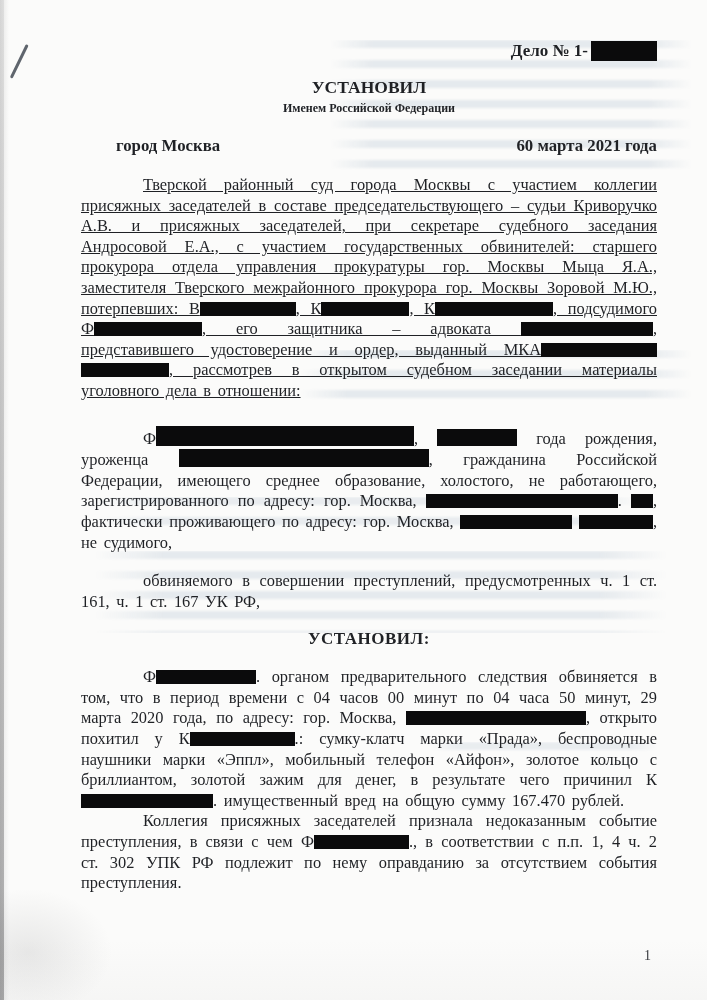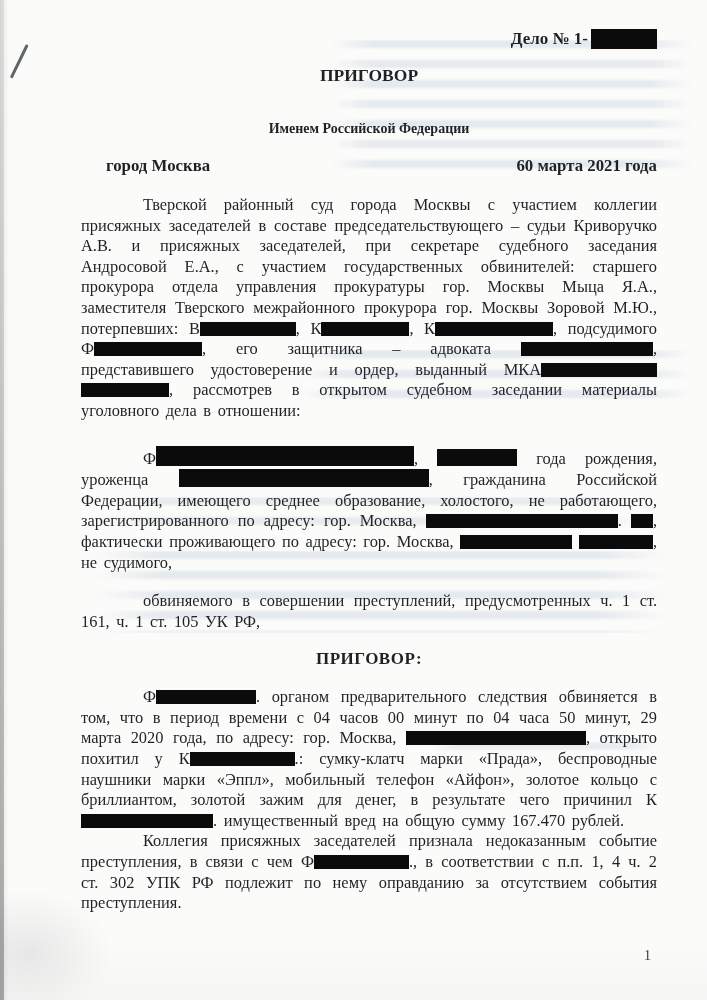--- a/index.html
+++ b/index.html
@@ -35,43 +35,43 @@
     background:repeating-linear-gradient(180deg, rgba(108,138,168,.30) 0 8px, rgba(108,138,168,0) 8px 20px);
     -webkit-mask-image:linear-gradient(90deg,transparent,#000 12%,#000 88%,transparent);
             mask-image:linear-gradient(90deg,transparent,#000 12%,#000 88%,transparent);
   }
   .g1{left:330px;top:40px;width:362px;height:138px;}
   .g2{left:300px;top:350px;width:392px;height:52px;}
   .g3{left:95px;top:497px;width:548px;height:34px;opacity:.42;}
   .g4{left:95px;top:551px;width:572px;height:82px;opacity:.5;}
   .g5{left:430px;top:742px;width:228px;height:20px;opacity:.4;}
 
-  .content{position:relative;padding:28px 50px 0 81px;}
+  .content{position:relative;padding:40px 50px 0 81px;}
 
   .case-line{
     display:flex;justify-content:flex-end;align-items:center;gap:3px;
     font-weight:bold;font-size:17px;line-height:22px;
   }
   .case-line .redact{height:20px;vertical-align:middle;}
 
   .title-block{margin-top:15px;text-align:center;font-weight:bold;}
   .doc-title{font-size:17.5px;line-height:21px;}
-  .doc-subtitle{font-size:14px;line-height:21px;margin-top:32px;}
+  .doc-subtitle{font-size:12px;line-height:21px;}
 
   .city-date{
     margin-top:16px;display:flex;justify-content:space-between;
     font-weight:bold;font-size:16.8px;line-height:21px;
   }
-  .city-date .city{margin-left:25px;}
+  .city-date .city{margin-left:35px;}
 
   .para{
     margin:0;text-align:justify;text-indent:62px;
     font-size:16.4px;line-height:20.6px;word-spacing:2.5px;
   }
-  p[data-name="paragraph-court-composition"]{margin-top:19px;}
+  p[data-name="paragraph-court-composition"]{margin-top:19px;text-decoration:underline;}
   p[data-name="paragraph-defendant-info"]{margin-top:24px;}
   p[data-name="paragraph-charges"]{margin-top:18px;}
   p[data-name="paragraph-accusation"]{margin-top:17px;}
   .section-heading{
     margin:16px 0 12px 0;text-align:center;font-size:17px;
     font-weight:bold;letter-spacing:.5px;line-height:22px;
   }
   .red-underline{
     text-decoration-color:var(--red-underline);
     text-decoration-thickness:2.2px;
@@ -102,34 +102,34 @@
   <div class="ghost g5" data-name="bleed-through-text"></div>
 
   <div class="content" data-name="document-content">
 
     <div class="case-line" data-name="case-number-line">
       <span data-name="case-number-label">Дело № 1-</span>
         <span class="redact" style="width:66px" data-name="redaction-box"></span>
     </div>
 
     <div class="title-block" data-name="title-block">
-      <div class="doc-title" data-name="document-title">ПРИГОВОР</div>
+      <div class="doc-title" data-name="document-title">УСТАНОВИЛ</div>
       <div class="doc-subtitle" data-name="document-subtitle">Именем Российской Федерации</div>
     </div>
 
     <div class="city-date" data-name="city-date-row">
       <span class="city" data-name="city-label">город Москва</span>
       <span class="date" data-name="date-label">60 марта 2021 года</span>
     </div>
 
     <main id="doc-body" data-name="document-body">
         <p class="para" data-name="paragraph-court-composition">Тверской районный суд города Москвы с участием коллегии присяжных заседателей в составе председательствующего – судьи Криворучко А.В. и присяжных заседателей, при секретаре судебного заседания Андросовой Е.А., с участием государственных обвинителей: старшего прокурора отдела управления прокуратуры гор. Москвы Мыца Я.А., заместителя Тверского межрайонного прокурора гор. Москвы Зоровой М.Ю., потерпевших: В<span class="redact" data-name="redaction-box" style="width: 96px;"></span>, К<span class="redact" data-name="redaction-box" style="width: 88px;"></span>, К<span class="redact" data-name="redaction-box" style="width: 118px;"></span>, подсудимого Ф<span class="redact" data-name="redaction-box" style="width: 108px;"></span>, его защитника – адвоката <span class="redact" data-name="redaction-box" style="width: 132px;"></span>, представившего удостоверение и ордер, выданный МКА<span class="redact" data-name="redaction-box" style="width: 116px;"></span> <span class="redact" data-name="redaction-box" style="width: 88px;"></span>, рассмотрев в открытом судебном заседании материалы уголовного дела в отношении:</p>
         <p class="para" data-name="paragraph-defendant-info">Ф<span class="redact" data-name="redaction-box" style="width: 258px; height: 20px;"></span>, <span class="redact" data-name="redaction-box" style="width: 80px; height: 17px;"></span> года рождения, уроженца <span class="redact" data-name="redaction-box" style="width: 250px; height: 18px;"></span>, гражданина Российской Федерации, имеющего среднее образование, холостого, не работающего, зарегистрированного по адресу: гор. Москва, <span class="redact" data-name="redaction-box" style="width: 192px;"></span>. <span class="redact" data-name="redaction-box" style="width: 22px;"></span>, фактически проживающего по адресу: гор. Москва, <span class="redact" data-name="redaction-box" style="width: 112px;"></span> <span class="redact" data-name="redaction-box" style="width: 74px;"></span>, не судимого,</p>
-        <p class="para" data-name="paragraph-charges">обвиняемого в совершении преступлений, предусмотренных ч. 1 ст. 161, ч. 1 ст. 105 УК РФ,</p>
-        <h2 class="section-heading" data-name="section-heading-ustanovil">ПРИГОВОР:</h2>
+        <p class="para" data-name="paragraph-charges">обвиняемого в совершении преступлений, предусмотренных ч. 1 ст. 161, ч. 1 ст. 167 УК РФ,</p>
+        <h2 class="section-heading" data-name="section-heading-ustanovil">УСТАНОВИЛ:</h2>
         <p class="para" data-name="paragraph-accusation">Ф<span class="redact" data-name="redaction-box" style="width: 100px;"></span>. органом предварительного следствия обвиняется в том, что в период времени с 04 часов 00 минут по 04 часа 50 минут, 29 марта 2020 года, по адресу: гор. Москва, <span class="redact" data-name="redaction-box" style="width: 180px;"></span>, открыто похитил у К<span class="redact" data-name="redaction-box" style="width: 105px;"></span>.: сумку-клатч марки «Прада», беспроводные наушники марки «Эппл», мобильный телефон «Айфон», золотое кольцо с бриллиантом, золотой зажим для денег, в результате чего причинил К<span class="redact" data-name="redaction-box" style="width: 132px;"></span>. имущественный вред на общую сумму 167.470 рублей.</p>
         <p class="para red-underline" data-name="paragraph-jury-verdict">Коллегия присяжных заседателей признала недоказанным событие преступления, в связи с чем Ф<span class="redact" data-name="redaction-box" style="width: 95px;"></span>., в соответствии с п.п. 1, 4 ч. 2 ст. 302 УПК РФ подлежит по нему оправданию за отсутствием события преступления.</p>
       </main>
 
   </div>
 
   <div class="page-number" data-name="page-number">1</div>
 
 </div>
 

